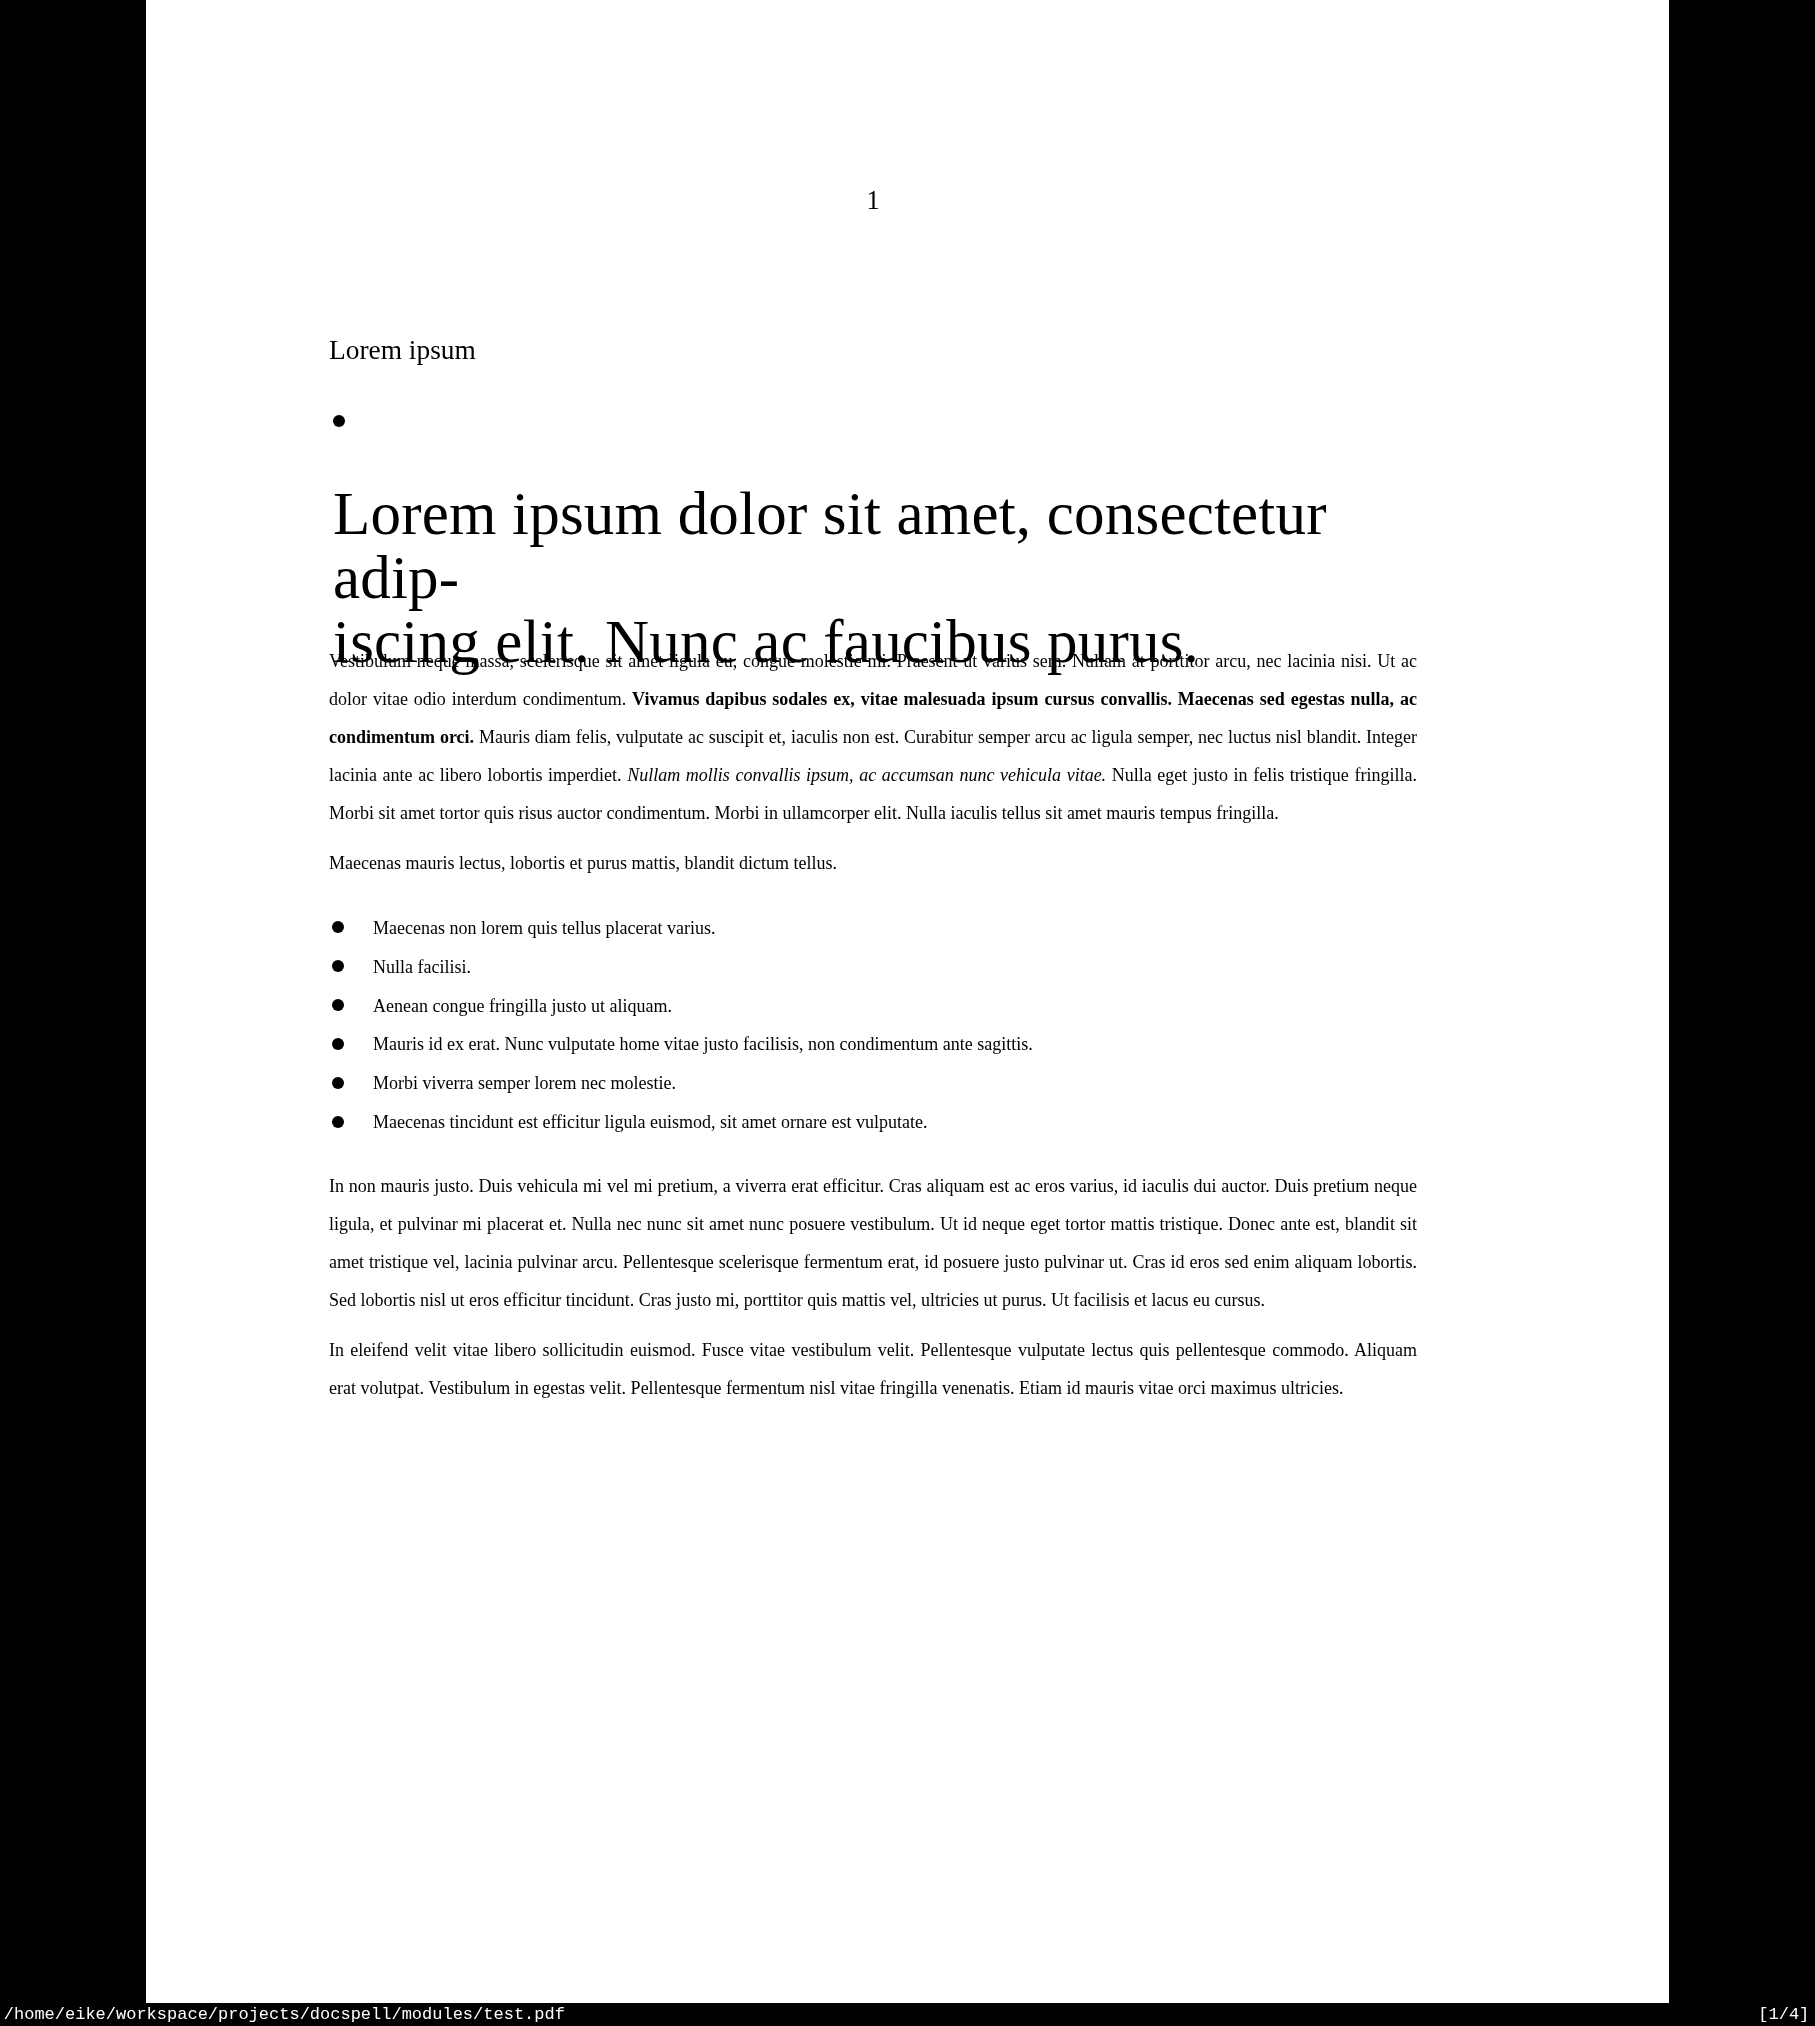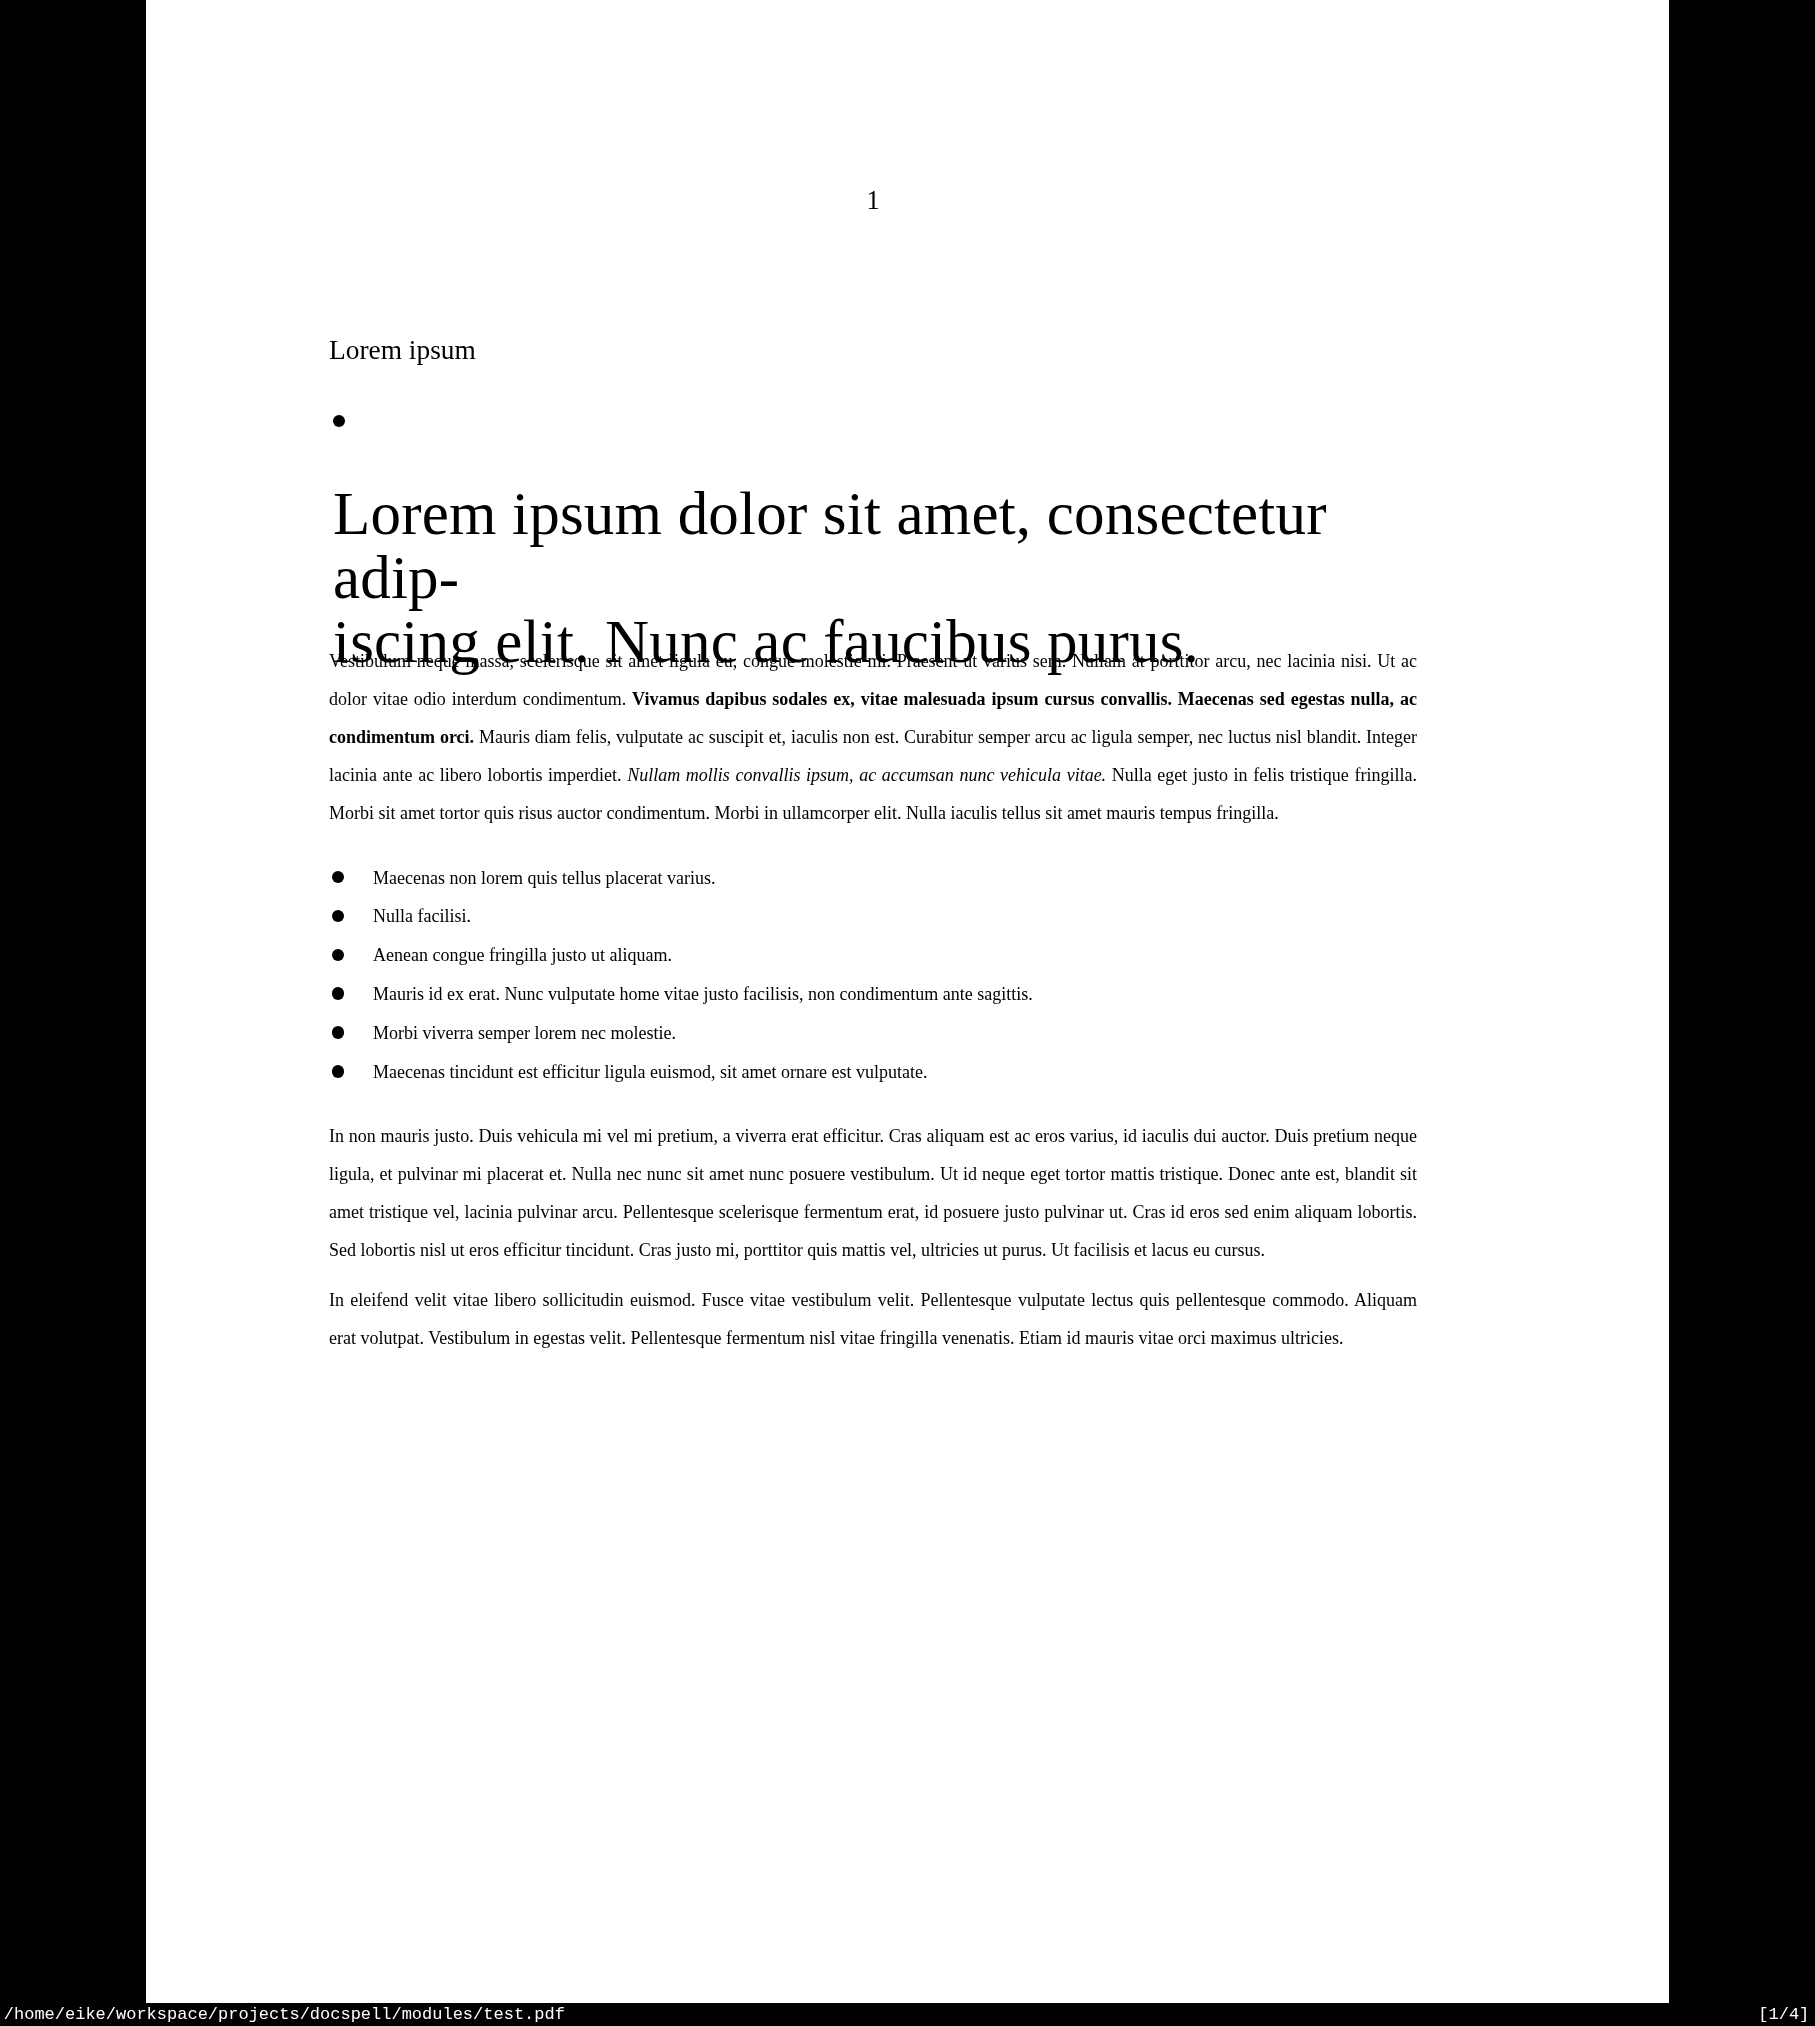--- a/index.html
+++ b/index.html
@@ -136,20 +136,21 @@
       <div class="toplabel">Lorem ipsum</div>
 
       <span class="bullet-solo"></span>
 
       <h1 class="heading"><span>Lorem ipsum dolor sit amet, consectetur adip-</span><br><span>iscing elit. Nunc ac faucibus purus.</span></h1>
 
       <div class="content">
 
         <p class="first"><span>Vestibulum neque massa, scelerisque sit amet ligula eu, congue molestie mi. Praesent ut varius sem. Nullam at porttitor arcu, nec lacinia nisi. Ut ac dolor vitae odio interdum condimentum. </span><span class="b">Vivamus dapibus sodales ex, vitae malesuada ipsum cursus convallis. Maecenas sed egestas nulla, ac condimentum orci.</span><span> Mauris diam felis, vulputate ac suscipit et, iaculis non est. Curabitur semper arcu ac ligula semper, nec luctus nisl blandit. Integer lacinia ante ac libero lobortis imperdiet. </span><span class="i">Nullam mollis convallis ipsum, ac accumsan nunc vehicula vitae.</span><span> Nulla eget justo in felis tristique fringilla. Morbi sit amet tortor quis risus auctor condimentum. Morbi in ullamcorper elit. Nulla iaculis tellus sit amet mauris tempus fringilla.</span></p>
 
+        <p>Maecenas mauris lectus, lobortis et purus mattis, blandit dictum tellus.</p>
 
         <ul class="doclist">
           <li>Maecenas non lorem quis tellus placerat varius.</li>
           <li>Nulla facilisi.</li>
           <li>Aenean congue fringilla justo ut aliquam.</li>
           <li>Mauris id ex erat. Nunc vulputate home vitae justo facilisis, non condimentum ante sagittis.</li>
           <li>Morbi viverra semper lorem nec molestie.</li>
           <li>Maecenas tincidunt est efficitur ligula euismod, sit amet ornare est vulputate.</li>
         </ul>
 

